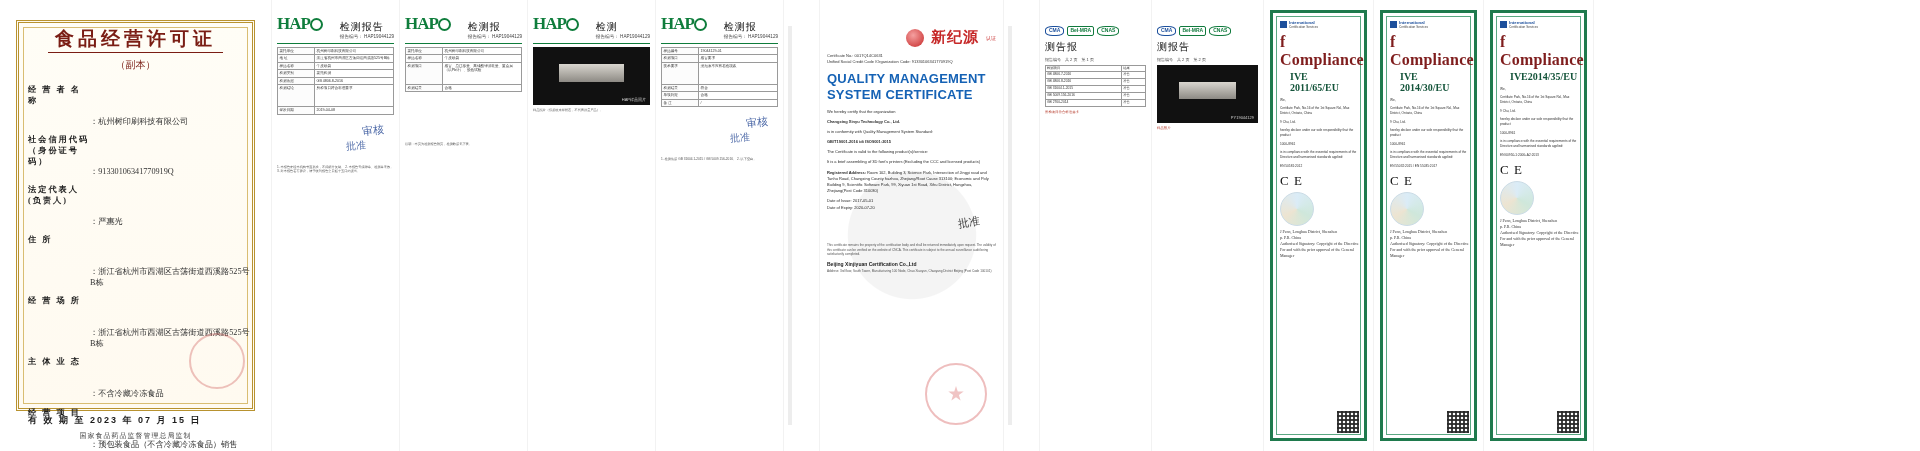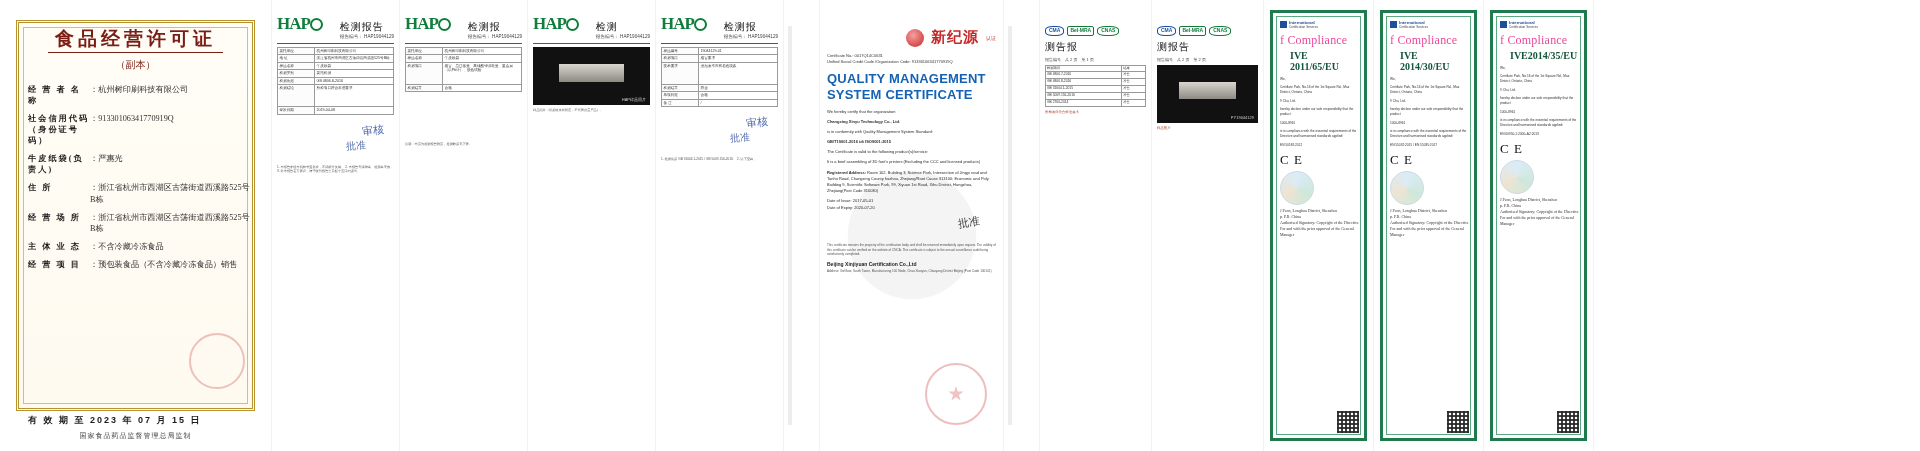--- a/index.html
+++ b/index.html
@@ -57,21 +57,21 @@
   .d1-rows {
     position: absolute; left: 28px; right: 18px; top: 84px;
     font-size: 8.2px; color: #2b2b2b; line-height: 1.35;
     font-family: "Liberation Serif", serif;
   }
   .d1-row { display: flex; margin-bottom: 7px; align-items: flex-start; }
   .d1-k {
     flex: 0 0 62px; letter-spacing: 2px; color: #1b1b1b; font-weight: bold;
     white-space: pre-line;
   }
-  .d1-v { flex: 1 1 auto; color: #333; word-break: break-all; }
+  .d1-v { flex: 1 1 auto; color: #333; word-break: break-all; margin-top: 32px; }
   .d1-valid {
     position: absolute; left: 28px; right: 18px; bottom: 24px;
     font-size: 9px; font-weight: bold; letter-spacing: 2px; color: #1b1b1b;
     font-family: Liberation Sans, sans-serif;
   }
   .d1-foot {
     position: absolute; left: 0; right: 0; bottom: 10px;
     text-align: center; font-size: 7px; color: #444; letter-spacing: 1px;
   }
   .d1-seal {
@@ -231,22 +231,22 @@
     border: 1px solid #5aa882;
   }
   .ce-inner { position: absolute; left: 16px; top: 20px; right: 14px; bottom: 18px; }
   .ce-logo {
     display: flex; align-items: center; gap: 2px; margin-bottom: 2px;
   }
   .ce-logo .sq { width: 7px; height: 7px; background: #1c4f9c; }
   .ce-logo .tx { font-size: 4.3px; color: #1c4f9c; font-weight: bold; }
   .ce-logo .tx small { display: block; font-size: 3.1px; color: #444; font-weight: normal; }
   .ce-h {
-    font-family: "Liberation Serif", serif; font-size: 12px; color: #ec4899;
-    font-weight: normal; letter-spacing: .2px; margin: 4px 0 2px;
+    font-family: "Liberation Serif", serif; font-size: 16px; color: #7f1d1d;
+    font-weight: bold; letter-spacing: .2px; margin: 4px 0 2px;
   }
   .ce-std {
     font-family: "Liberation Serif", serif; font-size: 10px; color: #14543a;
     font-weight: bold; margin-bottom: 5px; margin-left: 10px;
   }
   .ce-txt { font-size: 3.2px; color: #2f2f2f; line-height: 1.55; }
   .ce-txt p { margin: 0 0 3.5px 0; }
   .ce-mark {
     margin: 4px 0 3px; font-family: "Liberation Serif", serif;
     font-size: 13px; color: #111; letter-spacing: 1px;
@@ -286,21 +286,21 @@
         <div class="d1-row">
           <div class="d1-k">经 营 者 名 称</div>
           <div class="d1-v">：杭州树印刷科技有限公司</div>
         </div>
         <div class="d1-row">
           <div class="d1-k">社会信用代码
 （身份证号码）</div>
           <div class="d1-v">：91330106341770919Q</div>
         </div>
         <div class="d1-row">
-          <div class="d1-k">牛皮纸袋(负责人)</div>
+          <div class="d1-k">法定代表人(负责人)</div>
           <div class="d1-v">：严惠光</div>
         </div>
         <div class="d1-row">
           <div class="d1-k">住            所</div>
           <div class="d1-v">：浙江省杭州市西湖区古荡街道西溪路525号B栋</div>
         </div>
         <div class="d1-row">
           <div class="d1-k">经 营 场 所</div>
           <div class="d1-v">：浙江省杭州市西湖区古荡街道西溪路525号B栋</div>
         </div>

